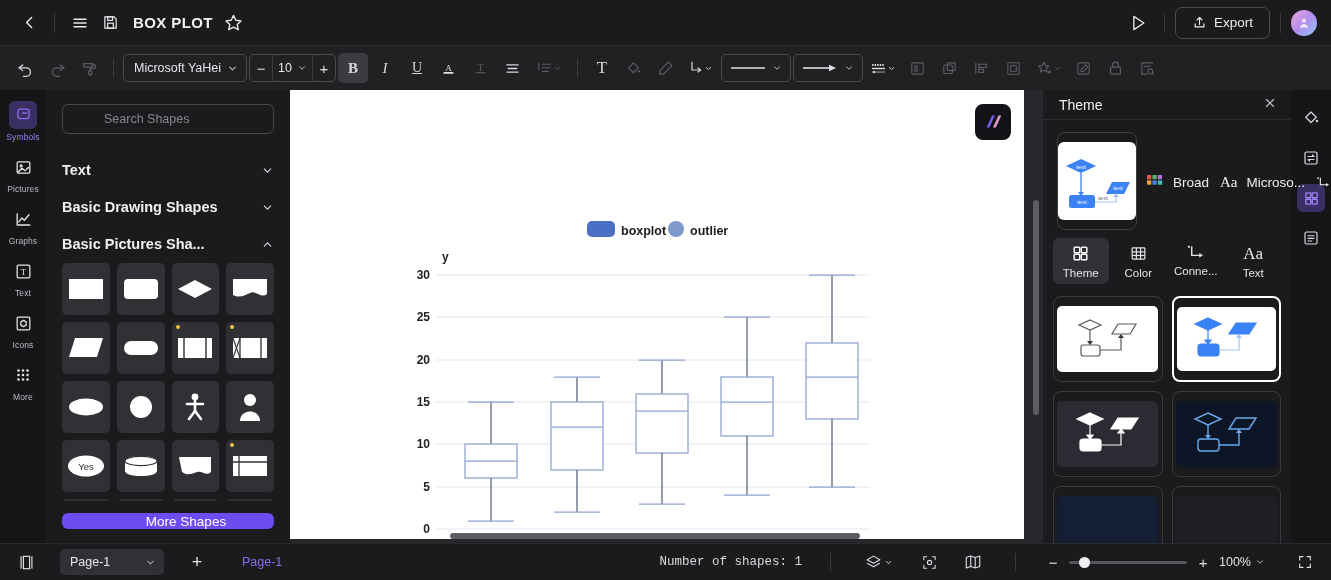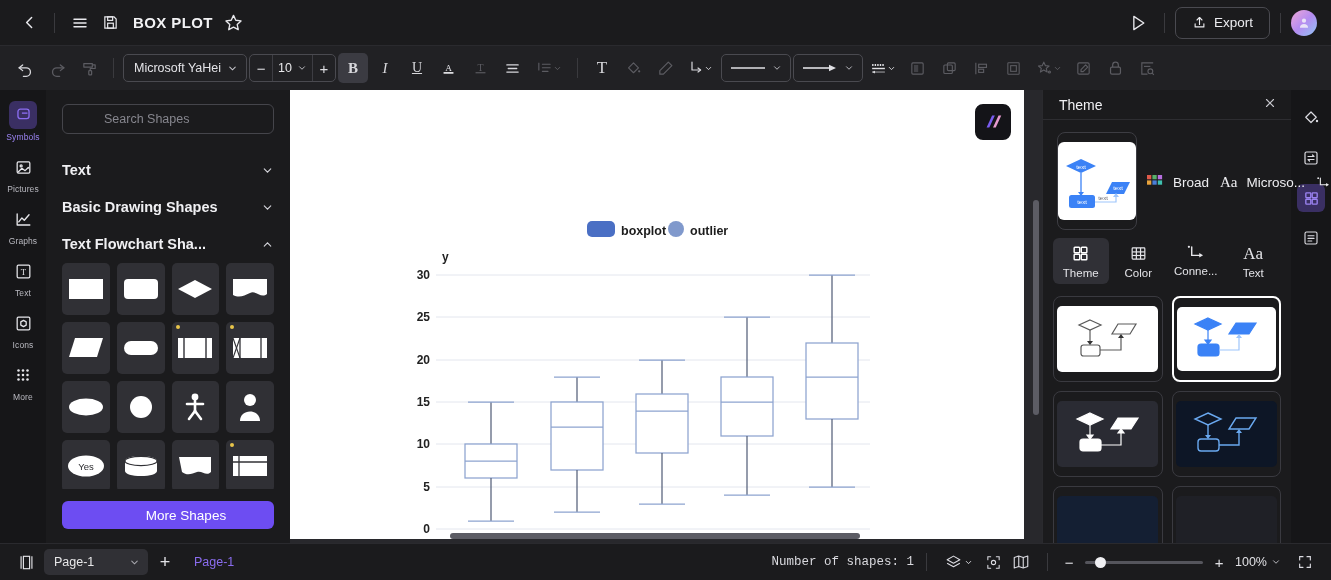--- a/index.html
+++ b/index.html
@@ -64,21 +64,21 @@
   .search-wrap { margin:0 16px 18px 16px; }
   .search-box { display:flex; align-items:center; height:30px; border:1px solid #45454b; border-radius:6px; padding:0 9px; }
   .search-box input { flex:1; background:transparent; border:0; outline:none; color:#e0e0e4; font-size:12.5px; font-family:inherit;margin-left:32px;}
   .search-box input::placeholder { color:#86868e; }
   .sec { margin:0 16px; display:flex; align-items:center; justify-content:space-between; padding:10px 0 11px; cursor:pointer; }
   .sec-t { font-size:14.5px; font-weight:bold; color:#f0f0f3; }
   .grid { margin:0 16px; display:grid; grid-template-columns:repeat(4,1fr); gap:7px; }
   .cell { position:relative; height:52px; background:#303035; border-radius:5px; display:flex; align-items:center; justify-content:center; cursor:pointer; }
   .cell .dot { position:absolute; top:3px; left:4px; width:4px; height:4px; border-radius:50%; background:#e8c54a; }
   .more-wrap { position:absolute; left:0; right:0; bottom:0; padding:12px 16px 14px; background:#1b1b1d; }
-  .more-shapes { width:100%; height:28px; background:#6d4df2; border:0; border-radius:6px; color:#fff; font-size:13.5px; font-family:inherit; cursor:pointer;padding-left:36px; }
+  .more-shapes { width:100%; height:16px; background:#6d4df2; border:0; border-radius:6px; color:#fff; font-size:13.5px; font-family:inherit; cursor:pointer;padding-left:36px; }
 
   
   .canvas-area { flex:1; position:relative; background:#28282c; min-width:0; overflow:hidden; }
   .sheet { position:absolute; left:0; top:0; width:734px; height:449px; background:#fff; }
   .hscroll { position:absolute; left:160px; bottom:4px; height:6px; width:410px; background:#5c5c64; border-radius:3px; }
   .vscroll { position:absolute; right:3px; top:110px; width:6px; height:215px; background:#5c5c64; border-radius:3px; }
   .badge {
     position:absolute; left:683px; top:12px; width:40px; height:40px; border-radius:10px;
     background:#141418; border:2px solid #ffffff; display:flex; align-items:center; justify-content:center;
   }
@@ -103,21 +103,21 @@
   .tcard { height:86px; border:1px solid #3a3a40; border-radius:8px; display:flex; align-items:center; justify-content:center; cursor:pointer; }
   .tcard.sel { border:2px solid #ffffff; }
   .tcard .inner { width:94%; height:78%; border-radius:5px; display:flex; align-items:center; justify-content:center; }
 
   
   .rrail { width:40px; background:#161618; display:flex; flex-direction:column; align-items:center; padding-top:14px; gap:12px; flex:0 0 40px; }
   .rrail-ico { width:28px; height:28px; border-radius:6px; display:flex; align-items:center; justify-content:center; color:#dcdce2; cursor:pointer; }
   .rrail-ico.active { background:#3a2f63; color:#9b83f2; }
 
   
-  .status { height:37px; background:#1b1b1d; border-top:1px solid #2a2a2e; display:flex; align-items:center; padding:0 12px; gap:0; flex:0 0 37px; }
+  .status { height:37px; background:#1b1b1d; border-top:1px solid #2a2a2e; display:flex; align-items:center; padding:0 12px; gap:16px; flex:0 0 37px; }
   .pg-ico { width:28px; height:26px; display:flex; align-items:center; justify-content:center; cursor:pointer; }
   .page-select { display:flex; align-items:center; justify-content:space-between; width:104px; height:26px; padding:0 8px 0 10px; background:#303035; border-radius:5px; font-size:12.5px; cursor:pointer; margin-left:4px;}
   .add-pg { width:34px; height:26px; display:flex; align-items:center; justify-content:center; font-size:18px; color:#e2e2e6; cursor:pointer; }
   .tab-pg { font-size:12.5px; color:#8b6df0; padding:0 12px; cursor:pointer; }
   .st-spacer { flex:1; }
   .shapes-count { font-size:12.5px; color:#d9d9de;font-family:Liberation Mono, monospace; }
   .st-sep { width:1px; height:18px; background:#3a3a3e; margin:0 12px; }
   .st-ico { width:28px; height:26px; display:flex; align-items:center; justify-content:center; cursor:pointer; color:#dcdce2; gap:2px;}
   .zoomctl { display:flex; align-items:center; gap:7px; }
   .zbtn { width:18px; height:22px; display:flex; align-items:center; justify-content:center; cursor:pointer; font-size:15px; color:#e0e0e4; }
@@ -447,21 +447,21 @@
             <polyline points="6 9 12 15 18 9"></polyline>
           </svg>
       </div>
       <div class="sec">
         <span class="sec-t">Basic Drawing Shapes</span>
         <svg width="13" height="13" viewBox="0 0 24 24" fill="none" stroke="#d2d2d8" stroke-width="2.1" stroke-linecap="round">
             <polyline points="6 9 12 15 18 9"></polyline>
           </svg>
       </div>
       <div class="sec">
-        <span class="sec-t">Text Flowchart Sha...</span>
+        <span class="sec-t">Basic Pictures Sha...</span>
         <svg width="13" height="13" viewBox="0 0 24 24" fill="none" stroke="#d2d2d8" stroke-width="2.1" stroke-linecap="round">
             <polyline points="6 15 12 9 18 15"></polyline>
           </svg>
       </div>
 
       <div class="grid">
         <div class="cell">
             <svg width="38" height="26" viewBox="0 0 38 26">
               <rect x="2" y="3" width="34" height="20" fill="#fff"></rect>
             </svg>

